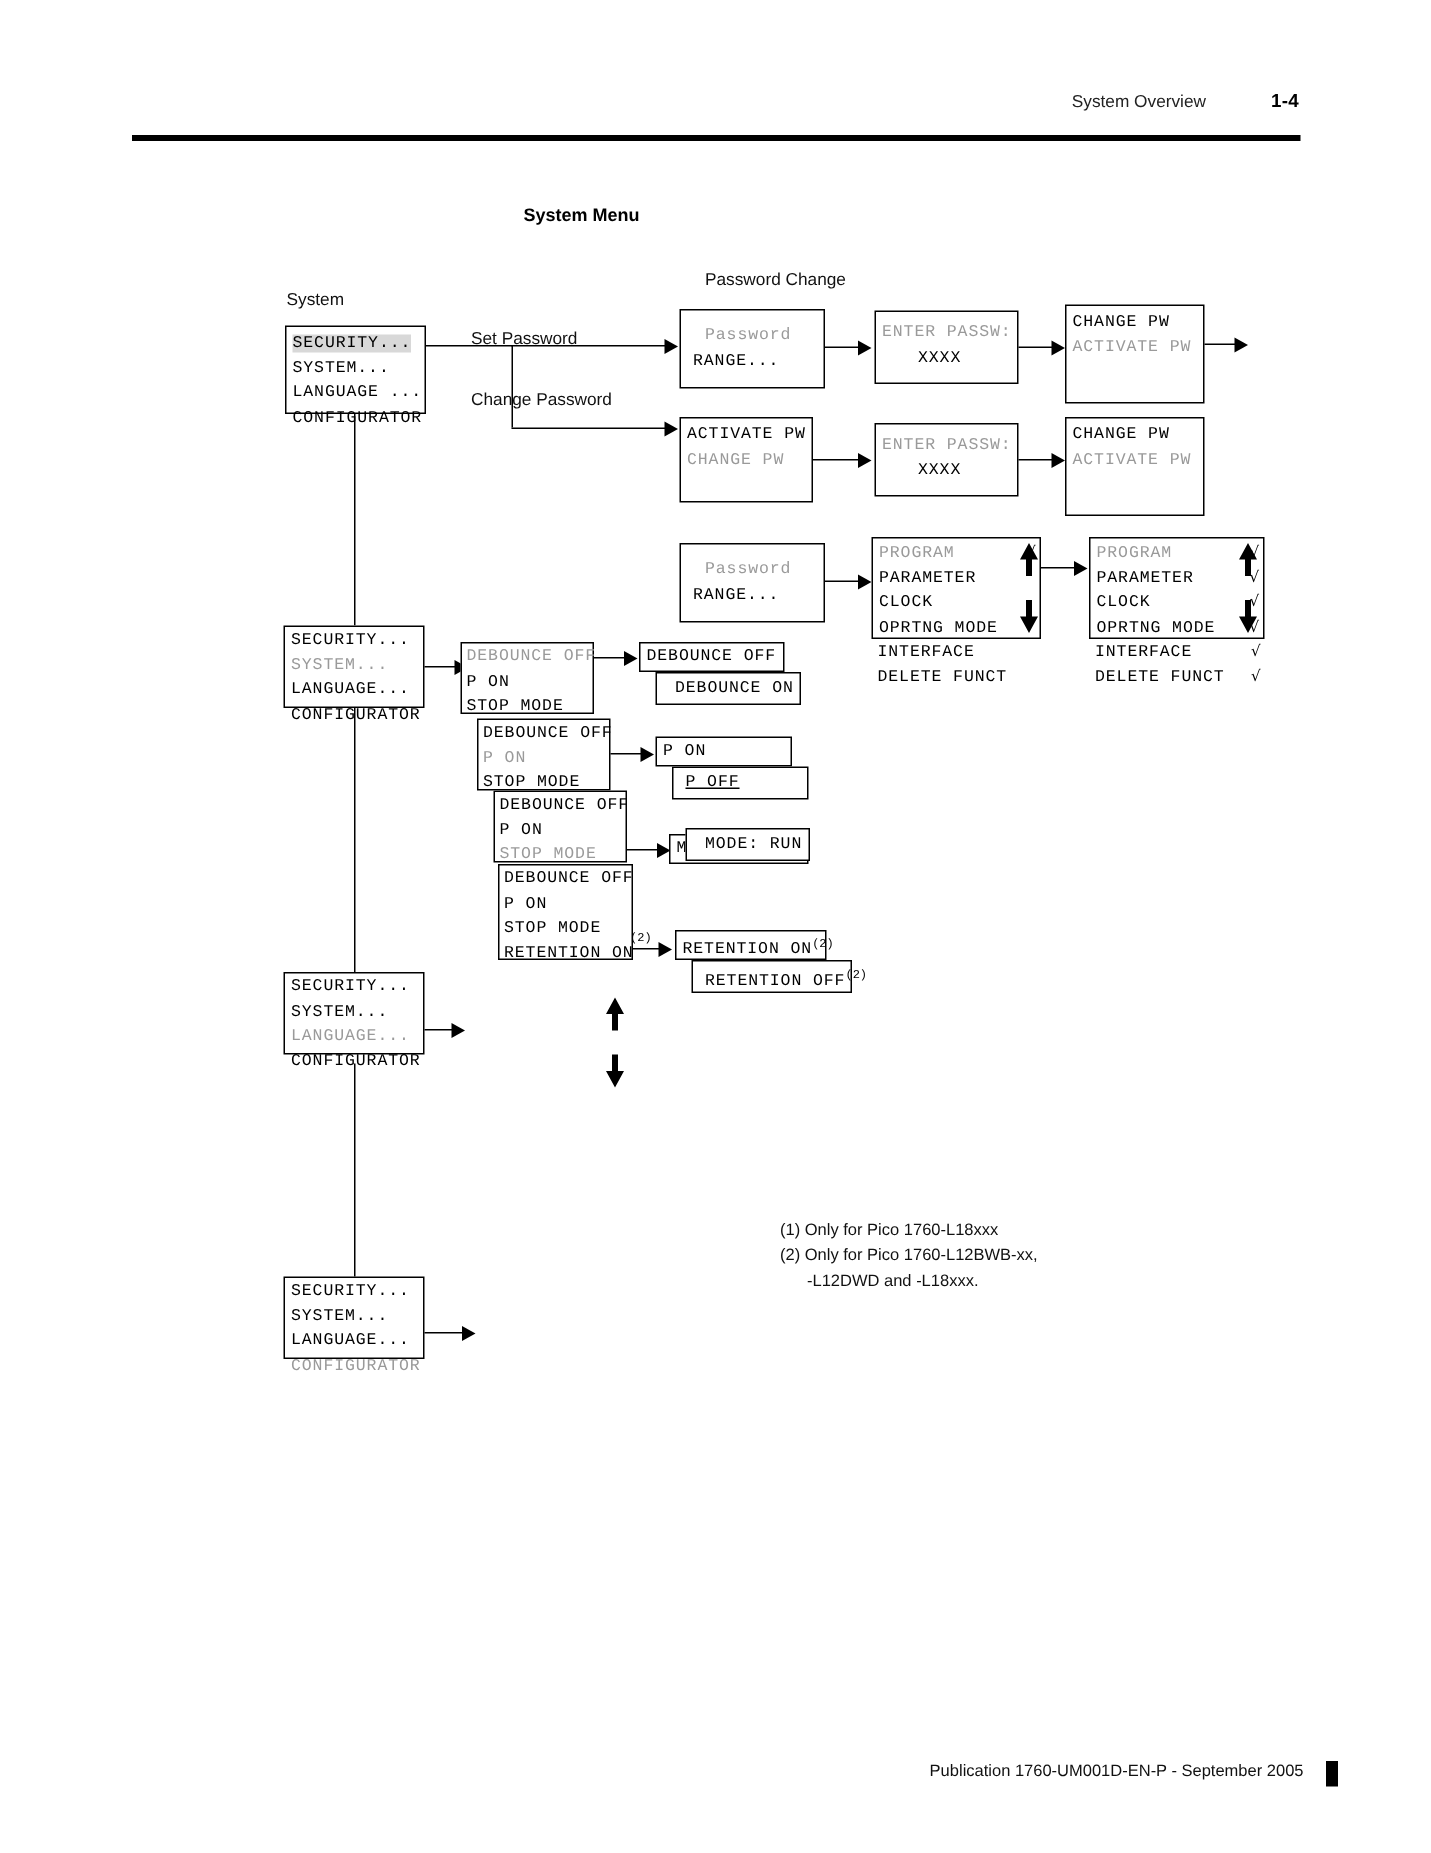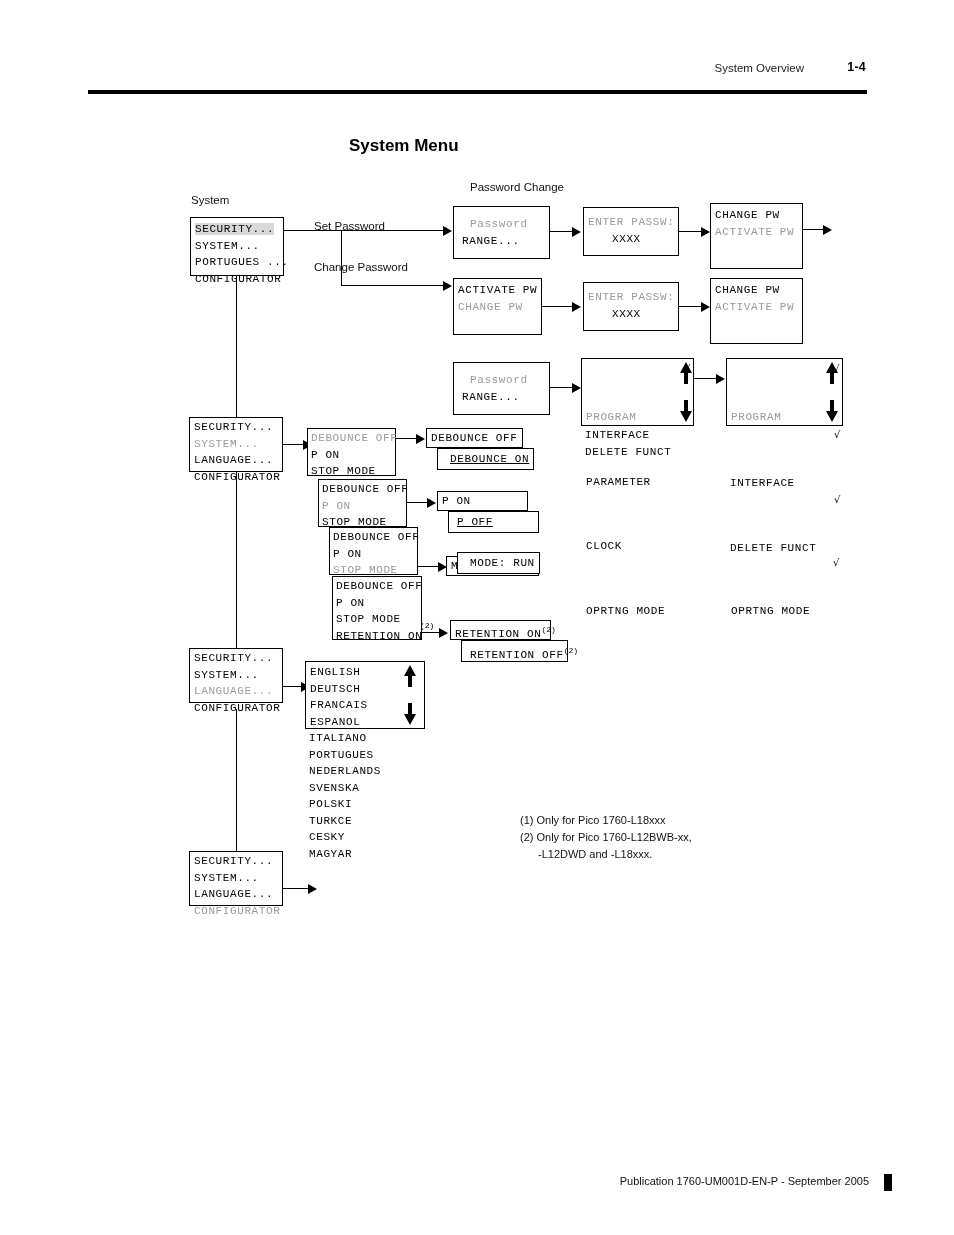--- a/index.html
+++ b/index.html
@@ -7,37 +7,37 @@
        font-family:"Liberation Sans", sans-serif;color:#000;}
   .page{position:absolute;inset:0;}
   .abs{position:absolute;}
 
   
   #hdr-title{right:150px;top:62px;font-size:11.5px;color:#222;}
   #hdr-page{right:88px;top:60px;font-size:12.5px;font-weight:bold;letter-spacing:.2px;}
   #hdr-rule{left:88px;top:90px;width:779px;height:4px;background:#000;}
 
   
-  #sec-head{left:349px;top:136px;font-size:17px;font-weight:bold;}
+  #sec-head{left:349px;top:136px;font-size:12px;font-weight:bold;}
 
   
   .dlabel{font-size:11.5px;color:#111;white-space:nowrap;}
 
   
   .lcd{box-sizing:border-box;border:1.3px solid #000;background:#fff;
        font-family:"Liberation Mono", monospace;font-size:11px;
        letter-spacing:.6px;line-height:16.5px;color:#000;}
   .lcd .ln{white-space:pre;}
   .lcd .gray{color:#9a9a9a;}
   .lcd .hl{background:#d8d8d8;}
   .sup{font-size:8px;vertical-align:super;letter-spacing:0;}
 
   
   .cfgrow{display:flex;white-space:pre;}
-  .cfgrow .nm{flex:0 0 auto;margin-top:48px;}
+  .cfgrow .nm{flex:0 0 auto;}
   .cfgrow .ck{margin-left:auto;padding-right:2px;font-family:"DejaVu Sans",sans-serif;font-size:10px;}
 
   
   .ln-h{background:#000;height:1.3px;}
   .ln-v{background:#000;width:1.3px;}
   .arrow{width:0;height:0;border-top:5px solid transparent;
          border-bottom:5px solid transparent;border-left:9px solid #000;}
 
   
   .scroll svg{display:block;}
@@ -59,21 +59,21 @@
   <div class="abs" id="sec-head">System Menu</div>
 
   <div class="abs dlabel" style="left:191px;top:194px;">System</div>
   <div class="abs dlabel" style="left:470px;top:181px;">Password Change</div>
   <div class="abs dlabel" style="left:314px;top:220px;">Set Password</div>
   <div class="abs dlabel" style="left:314px;top:261px;">Change Password</div>
 
   <div class="abs lcd" id="sysbox1" style="left:190px;top:217px;width:94px;height:59px;padding:3px 0 0 4px;">
     <div class="ln"><span class="hl">SECURITY...</span></div>
     <div class="ln">SYSTEM...</div>
-    <div class="ln">PORTUGUES ...</div>
+    <div class="ln">LANGUAGE ...</div>
     <div class="ln">CONFIGURATOR</div>
   </div>
 
   <div class="abs ln-v" style="left:236px;top:276px;height:141px;"></div>
   <div class="abs ln-v" style="left:236px;top:471px;height:184px;"></div>
   <div class="abs ln-v" style="left:236px;top:709px;height:149px;"></div>
 
   <div class="abs ln-h" style="left:284px;top:230px;width:58px;"></div>
   <div class="abs ln-v" style="left:341px;top:230px;height:55px;"></div>
   <div class="abs ln-h" style="left:341px;top:230px;width:104px;"></div>
@@ -177,21 +177,21 @@
   <div class="abs lcd" style="left:307px;top:428px;width:89px;height:48px;padding:1px 0 0 3px;">
     <div class="ln gray">DEBOUNCE OFF</div>
     <div class="ln">P ON</div>
     <div class="ln">STOP MODE</div>
   </div>
   <div class="abs ln-h" style="left:396px;top:438px;width:22px;"></div>
   <div class="abs arrow" style="left:416px;top:434px;"></div>
   <div class="abs lcd" style="left:426px;top:428px;width:97px;height:20px;padding:1px 0 0 4px;">
     <div class="ln">DEBOUNCE OFF</div>
   </div>
-  <div class="abs lcd" style="left:437px;top:448px;width:97px;height:22px;padding:2px 0 0 12px;text-decoration:underline;">
+  <div class="abs lcd" style="left:437px;top:448px;width:97px;height:22px;padding:2px 0 0 12px;">
     <div class="ln">DEBOUNCE ON</div>
   </div>
 
   <div class="abs lcd" style="left:318px;top:479px;width:89px;height:48px;padding:1px 0 0 3px;">
     <div class="ln">DEBOUNCE OFF</div>
     <div class="ln gray">P ON</div>
     <div class="ln">STOP MODE</div>
   </div>
   <div class="abs ln-h" style="left:407px;top:502px;width:22px;"></div>
   <div class="abs arrow" style="left:427px;top:498px;"></div>
@@ -234,42 +234,26 @@
 
   <div class="abs lcd" style="left:189px;top:648px;width:94px;height:55px;padding:1px 0 0 4px;">
     <div class="ln">SECURITY...</div>
     <div class="ln">SYSTEM...</div>
     <div class="ln gray">LANGUAGE...</div>
     <div class="ln">CONFIGURATOR</div>
   </div>
   <div class="abs ln-h" style="left:283px;top:686px;width:20px;"></div>
   <div class="abs arrow" style="left:301px;top:682px;"></div>
 
-  <div class="abs lcd" style="left:305px;top:661px;width:120px;height:68px;padding:2px 0 0 4px;">
-    <div class="ln">ENGLISH</div>
-    <div class="ln">DEUTSCH</div>
-    <div class="ln">FRANCAIS</div>
-    <div class="ln">ESPANOL</div>
-  </div>
   <div class="abs scroll" style="left:402px;top:663px;">
     <svg width="16" height="64" viewBox="0 0 16 64">
       <path d="M8 2 L14 13 L10 13 L10 24 L6 24 L6 13 L2 13 Z" fill="#000"></path>
       <path d="M8 62 L2 51 L6 51 L6 40 L10 40 L10 51 L14 51 Z" fill="#000"></path>
     </svg>
   </div>
-  <div class="abs lcd" style="left:305px;top:730px;width:140px;border:none;padding-left:4px;">
-    <div class="ln">ITALIANO</div>
-    <div class="ln">PORTUGUES</div>
-    <div class="ln">NEDERLANDS</div>
-    <div class="ln">SVENSKA</div>
-    <div class="ln">POLSKI</div>
-    <div class="ln">TURKCE</div>
-    <div class="ln">CESKY</div>
-    <div class="ln">MAGYAR</div>
-  </div>
 
   <div class="abs lcd" style="left:189px;top:851px;width:94px;height:55px;padding:1px 0 0 4px;">
     <div class="ln">SECURITY...</div>
     <div class="ln">SYSTEM...</div>
     <div class="ln">LANGUAGE...</div>
     <div class="ln gray">CONFIGURATOR</div>
   </div>
   <div class="abs ln-h" style="left:283px;top:888px;width:27px;"></div>
   <div class="abs arrow" style="left:308px;top:884px;"></div>
 

